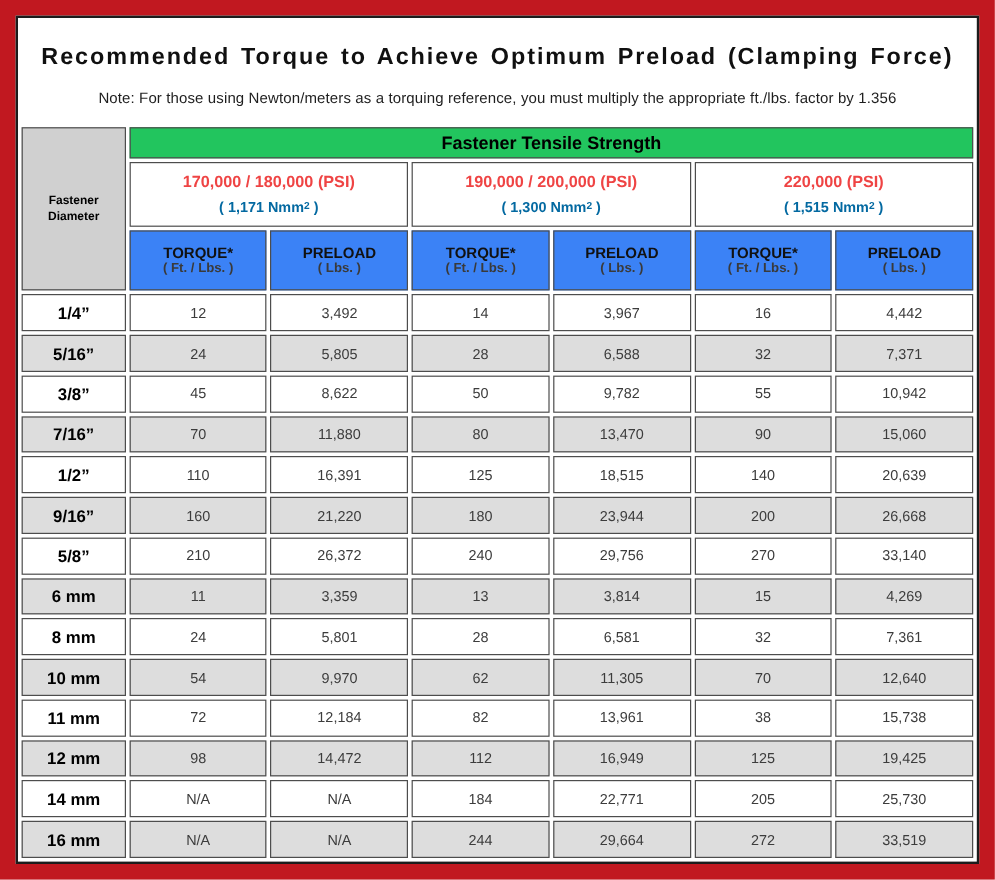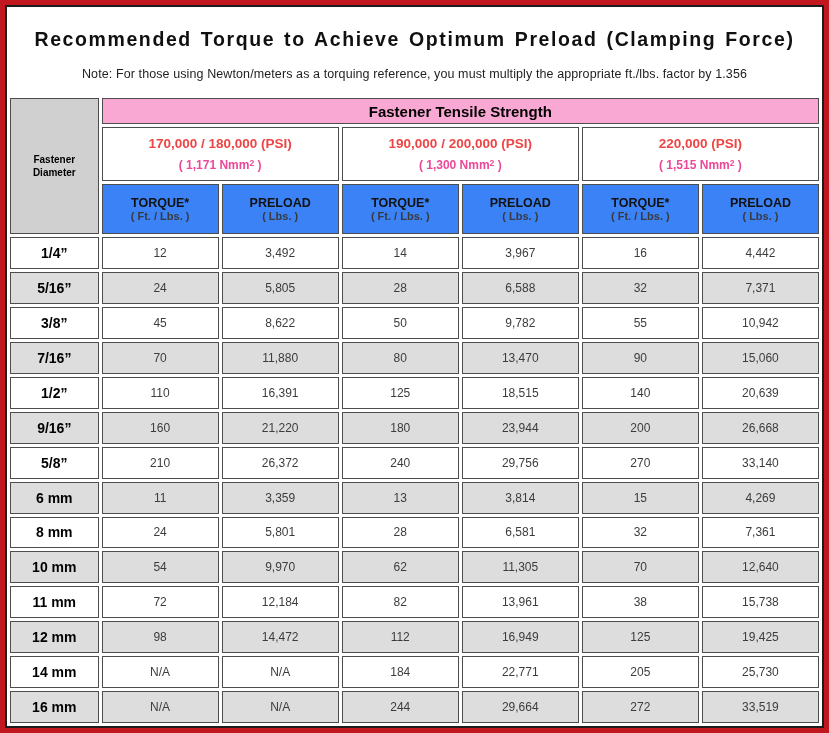--- a/index.html
+++ b/index.html
@@ -8,21 +8,21 @@
     width: 829px;
     height: 733px;
     font-family: "Liberation Sans", sans-serif;
   }
   body { background: #C11820; overflow: hidden; }
 
   .frame {
     width: 100%;
     height: 100%;
     box-sizing: border-box;
-    padding: 5px;
+    padding: 13px;
   }
   .panel {
     width: 100%;
     height: 100%;
     box-sizing: border-box;
     background: #ffffff;
     border: 2px solid #1c1c1c;
     display: flex;
     flex-direction: column;
   }
@@ -67,21 +67,21 @@
     border: 1px solid #4d4d4d;
     text-align: center;
     vertical-align: middle;
     padding: 0;
     overflow: hidden;
   }
 
   col.c-diam { width: 11.2%; }
 
   .tensile-head {
-    background: #f9a8d4;
+    background: #22c55e;
     font-weight: bold;
     font-size: 15px;
     color: #000;
     height: 24px;
   }
   .diam-head {
     background: #d0d0d0;
     vertical-align: bottom;
     font-weight: bold;
     font-size: 10px;
@@ -90,21 +90,21 @@
     padding-bottom: 7px;
   }
   tr.psi-row { height: 54px; }
   .psi-cell { background: #ffffff; }
   .psi-label {
     font-weight: bold;
     font-size: 13.5px;
     color: #ef4444;
     margin-bottom: 7px;
   }
-  .nmm-label { font-size: 12px; color: #ec4899; }
+  .nmm-label { font-size: 12px; color: #0369a1; }
   .nmm-label sup { font-size: 8.5px; vertical-align: 3px; }
 
   tr.colhead-row { height: 50px; }
   .colhead-cell { background: #3b82f6; }
   .ch-label { font-weight: bold; font-size: 12.5px; color: #111; }
   .ch-unit { font-size: 11px; color: #3a3a3a; }
 
   tbody td {
     background: #ffffff;
     font-size: 12px;

